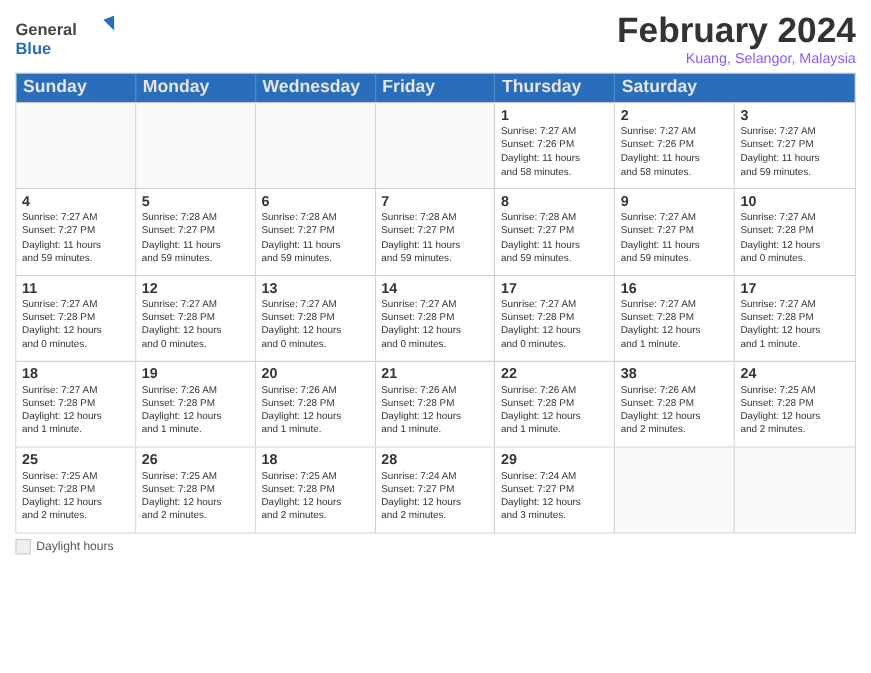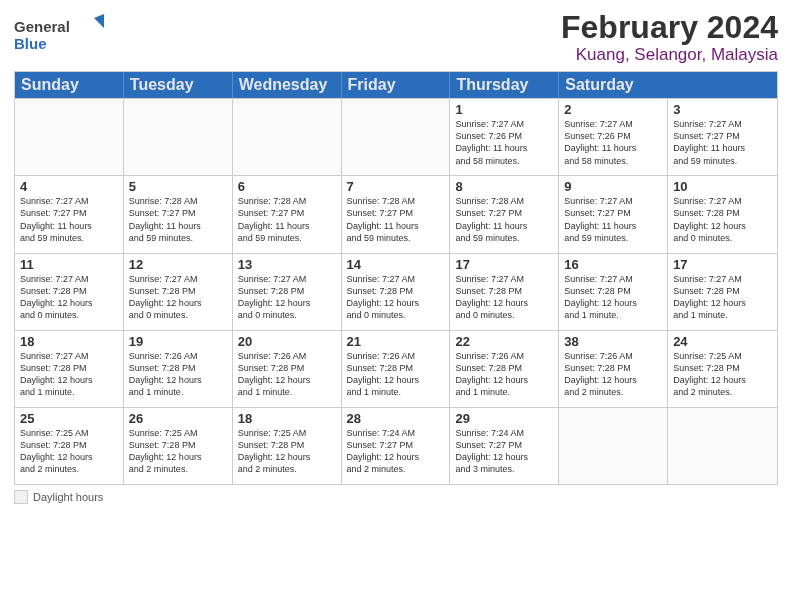--- a/index.html
+++ b/index.html
@@ -31,22 +31,22 @@
     .title-block {
       text-align: right;
     }
     .month-title {
       font-size: 32px;
       font-weight: bold;
       color: #333;
       line-height: 1.1;
     }
     .location {
-      font-size: 17px;
-      color: #701a75;
+      font-size: 13px;
+      color: #8b5cf6;
     }
     .calendar {
       flex: 1;
       display: flex;
       flex-direction: column;
       border: 1px solid #ccc;
     }
     .cal-header {
       display: grid;
       grid-template-columns: repeat(7, 1fr);
@@ -123,21 +123,21 @@
 </div>
     <div class="title-block">
       <div class="month-title">February 2024</div>
       <div class="location">Kuang, Selangor, Malaysia</div>
     </div>
   </div>
 
   <div class="calendar">
     <div class="cal-header">
       <div class="cal-header-cell">Sunday</div>
-      <div class="cal-header-cell">Tuesday</div>
+      <div class="cal-header-cell">Monday</div>
       <div class="cal-header-cell">Wednesday</div>
       <div class="cal-header-cell">Friday</div>
       <div class="cal-header-cell">Thursday</div>
       <div class="cal-header-cell">Saturday</div>
     </div>
     <div class="cal-body" id="cal-body">
     <div class="cal-row">
           <div class="cal-cell empty"></div>
           <div class="cal-cell empty"></div>
           <div class="cal-cell empty"></div>

